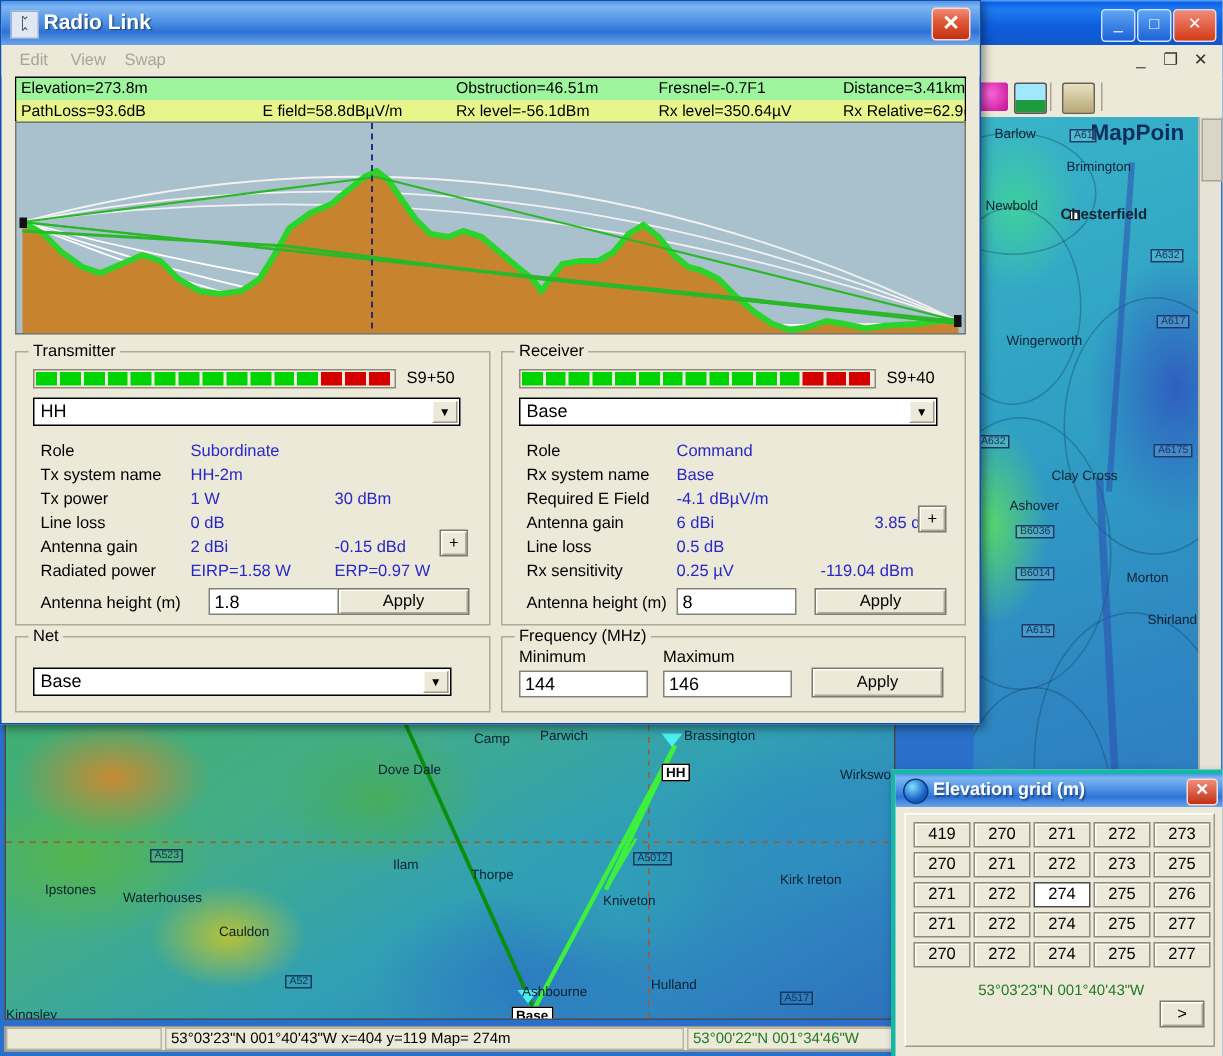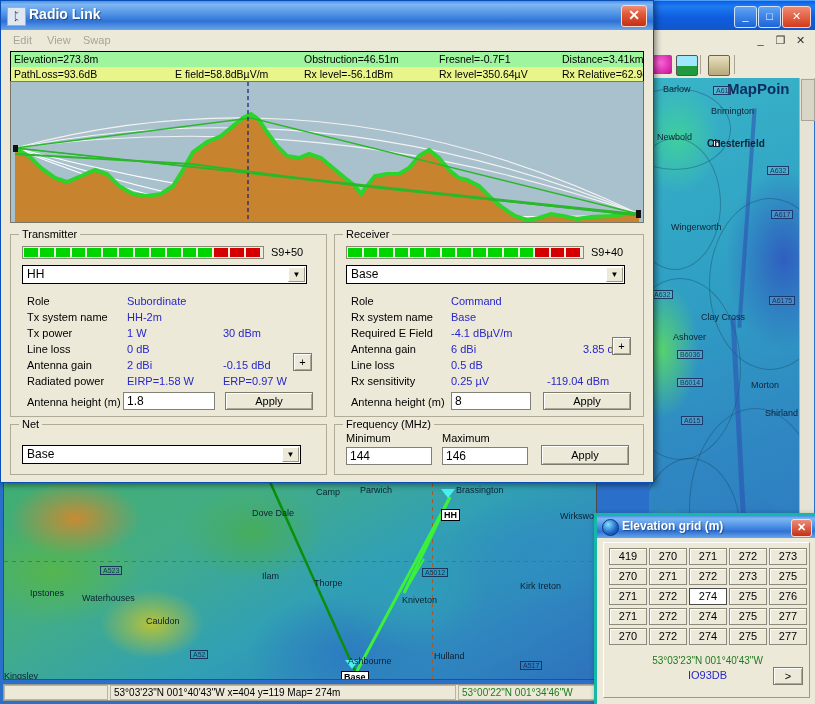--- a/index.html
+++ b/index.html
@@ -384,21 +384,21 @@
     <div class="plab" style="left:16px;top:108px;">Line loss</div>
     <div class="pval" style="left:116px;top:108px;">0 dB</div>
     <div class="plab" style="left:16px;top:124px;">Antenna gain</div>
     <div class="pval" style="left:116px;top:124px;">2 dBi</div>
     <div class="pval" style="left:212px;top:124px;">-0.15 dBd</div>
     <div class="plab" style="left:16px;top:140px;">Radiated power</div>
     <div class="pval" style="left:116px;top:140px;">EIRP=1.58 W</div>
     <div class="pval" style="left:212px;top:140px;">ERP=0.97 W</div>
     <div class="btn" style="left:282px;top:118px;width:19px;height:18px;line-height:16px;">+</div>
     <div class="plab" style="left:16px;top:161px;">Antenna height (m)</div>
-    <div class="tinput" style="left:112px;top:157px;width:92px;">1.8</div>
+    <div class="tinput" style="left:128px;top:157px;width:92px;">1.8</div>
     <div class="btn" style="left:214px;top:157px;width:88px;height:18px;line-height:16px;">Apply</div>
   </div>
 
   <div class="gb" id="rx-group">
     <div class="gb-title">Receiver</div>
     <div class="sigbar" id="rx-sigbar" style="left:11px;top:11px;width:238px;">
         <div class="seg" style="width: 13.6px; background: rgb(0, 212, 0);"></div>
         <div class="seg" style="width: 13.6px; background: rgb(0, 212, 0);"></div>
         <div class="seg" style="width: 13.6px; background: rgb(0, 212, 0);"></div>
         <div class="seg" style="width: 13.6px; background: rgb(0, 212, 0);"></div>
@@ -485,16 +485,15 @@
         <div class="ev-cell">274</div>
         <div class="ev-cell">275</div>
         <div class="ev-cell">277</div>
         <div class="ev-cell">270</div>
         <div class="ev-cell">272</div>
         <div class="ev-cell">274</div>
         <div class="ev-cell">275</div>
         <div class="ev-cell">277</div>
       </div>
     <div id="ev-coords">53°03'23"N  001°40'43"W</div>
-    <div id="ev-loc">IO93DB</div>
     <div id="ev-next">&gt;</div>
   </div>
 </div>
 
 </body></html>

